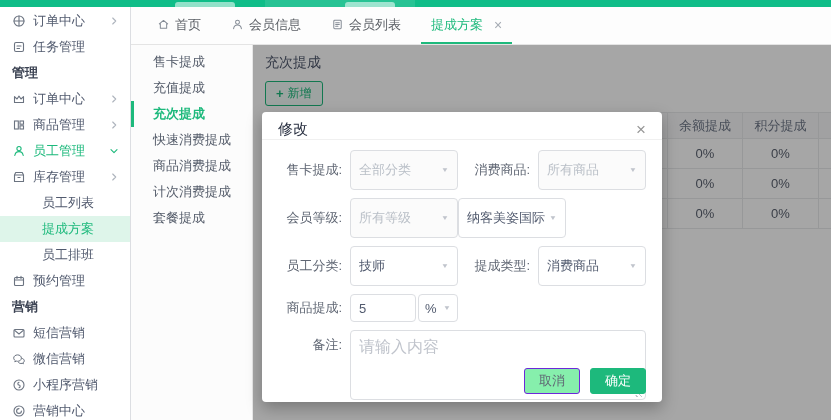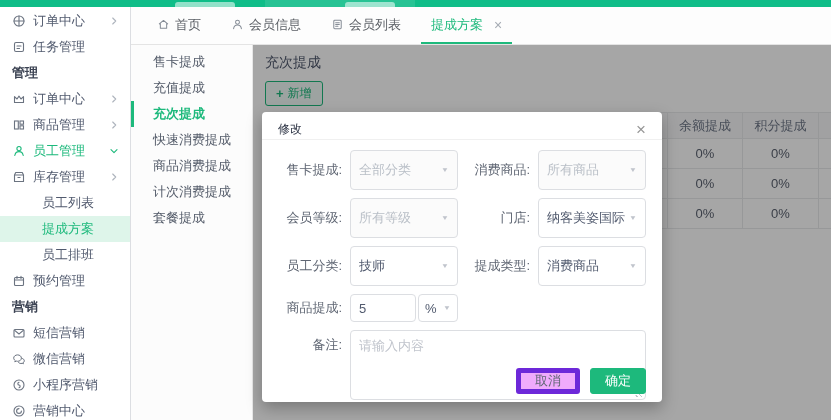--- a/index.html
+++ b/index.html
@@ -52,45 +52,45 @@
   .tc.first { flex:1; border-left:none; }
   .tc.c1 { width:75px;text-align:center; } .tc.c2 { width:76px; } .tc.c3 { width:14px; }
   .trow.head .tc { color:#6d7687; }
 
   .overlay { position:absolute; inset:0; background:rgba(0,0,0,0.35); z-index:5; }
 
   
   .modal { position:absolute; left:262px; top:112px; width:400px; height:290px; background:#fff; border-radius:4px;
            box-shadow:0 6px 16px rgba(0,0,0,0.28); z-index:10; }
   .modal-header { height:28px; display:flex; align-items:center; padding:8px 16px 0; border-bottom:1px solid #f0f0f0; }
-  .modal-title { font-size:12px; color:#2a3142; }
+  .modal-title { font-size:15px; color:#2a3142; }
   .modal-close { margin-left:auto; color:#979797; font-size:17px; line-height:1; cursor:pointer; }
   .modal-body { padding:10px 16px 0; }
   .mrow { display:flex; align-items:center; margin-bottom:8px; }
   .mlabel  { width:72px; flex:none; text-align:right; padding-right:8px; color:#5f6673; }
   .mlabel2 { width:80px; flex:none; text-align:right; padding-right:8px; color:#5f6673; }
   .msel { width:108px; height:40px; flex:none; border:1px solid #dcdee2; border-radius:4px; background:#fff;
           display:flex; align-items:center; padding:0 8px; color:#515a6e; cursor:pointer; }
   .msel.disabled { color:#b9bfc7; background:#fbfbfb; }
   .caret { margin-left:auto; color:#c0c4cc; font-size:8px; transform:scaleY(0.8); }
   .minput { width:66px; height:28px; flex:none; border:1px solid #dcdee2; border-radius:4px; padding:0 8px; color:#515a6e; font-size:13px; font-family:inherit; }
   .munit { width:40px; height:28px; flex:none; margin-left:2px; border:1px solid #dcdee2; border-radius:4px;
            display:flex; align-items:center; padding:0 6px; color:#515a6e; cursor:pointer; }
   .mrow.note { align-items:flex-start; margin-bottom:0; }
   .mrow.note .mlabel { padding-top:6px; }
   .ta-wrap { position:relative; width:296px; height:70px; }
   .mtextarea { width:296px; height:70px; resize:none; border:1px solid #dcdee2; border-radius:4px; padding:6px 8px;
-               color:#515a6e; font-size:13px; font-family:inherit; }
+               color:#515a6e; font-size:16px; font-family:inherit; }
   .mtextarea::placeholder { color:#c0c4cc; }
   .resize-grip { position:absolute; right:3px; bottom:3px; width:9px; height:9px;
                  background:repeating-linear-gradient(45deg, transparent 0 2px, #bfc3c9 2px 3px);
                  clip-path:polygon(100% 0, 100% 100%, 0 100%); }
   .modal-footer { position:absolute; right:16px; bottom:8px; display:flex; gap:10px; }
   .btn { height:26px; padding:0 14px; border-radius:3px; display:inline-flex; align-items:center; font-size:13px; cursor:pointer; }
-  .btn-cancel { background:#f0abfc; border:5px solid #6d28d9; color:#5f6673; }
+  .btn-cancel { background:#86efac; border:1px solid #6d28d9; color:#5f6673; }
   .btn-ok { background:#1db97c; border:1px solid #1db97c; color:#fff; }
 
   svg { display:block; }
 </style>
 </head>
 <body>
 
 <div class="topstrip">
   <div class="seg" style="left:265px; width:150px;"></div>
   <div class="pill" style="left:175px; width:60px;"></div>
@@ -342,21 +342,20 @@
         <span class="caret">▼</span>
       </div>
     </div>
 
     <div class="mrow">
       <span class="mlabel">会员等级:</span>
       <div class="msel disabled">
         <span>所有等级</span>
         <span class="caret">▼</span>
       </div>
-      <span class="mlabel2">门店:</span>
       <div class="msel">
         <span>纳客美姿国际</span>
         <span class="caret">▼</span>
       </div>
     </div>
 
     <div class="mrow">
       <span class="mlabel">员工分类:</span>
       <div class="msel">
         <span>技师</span>

